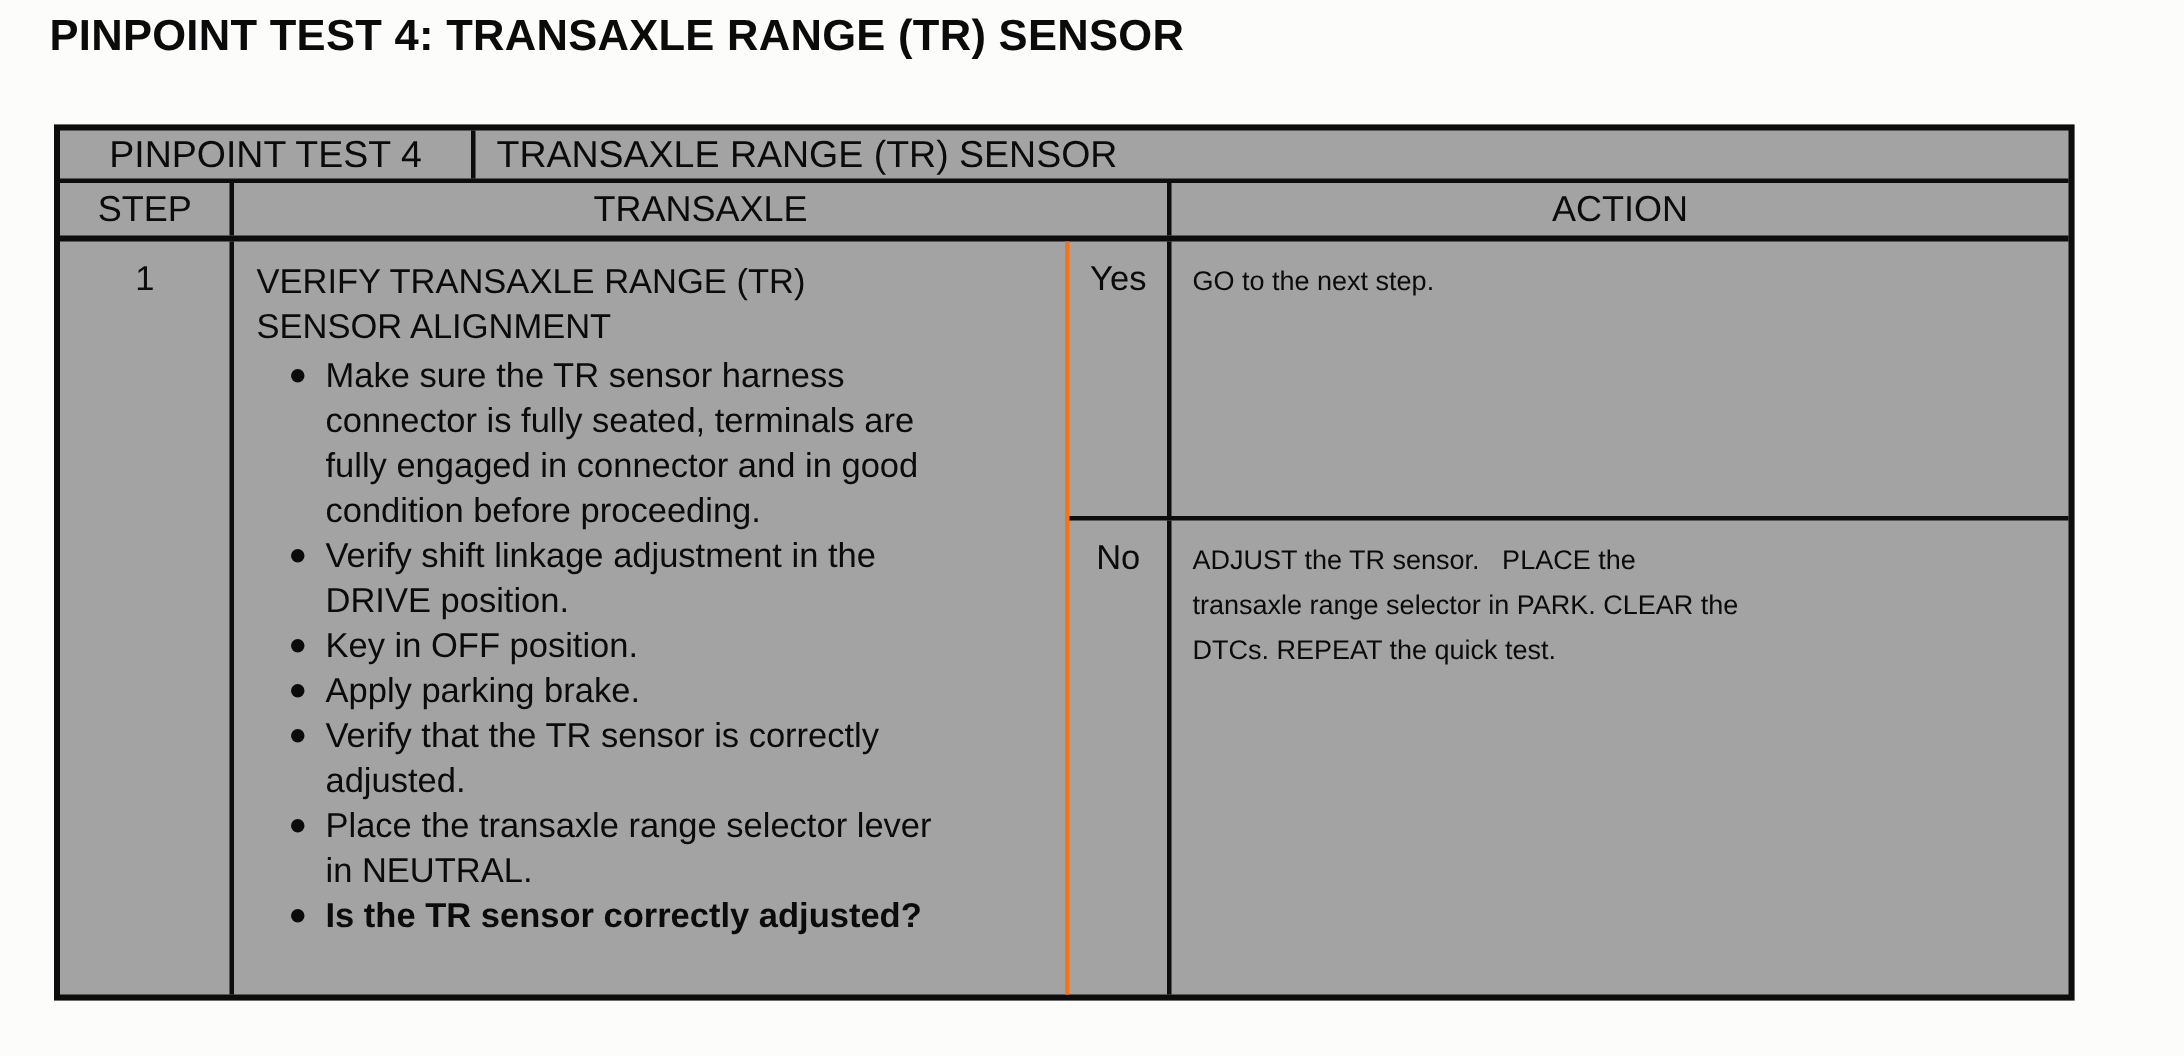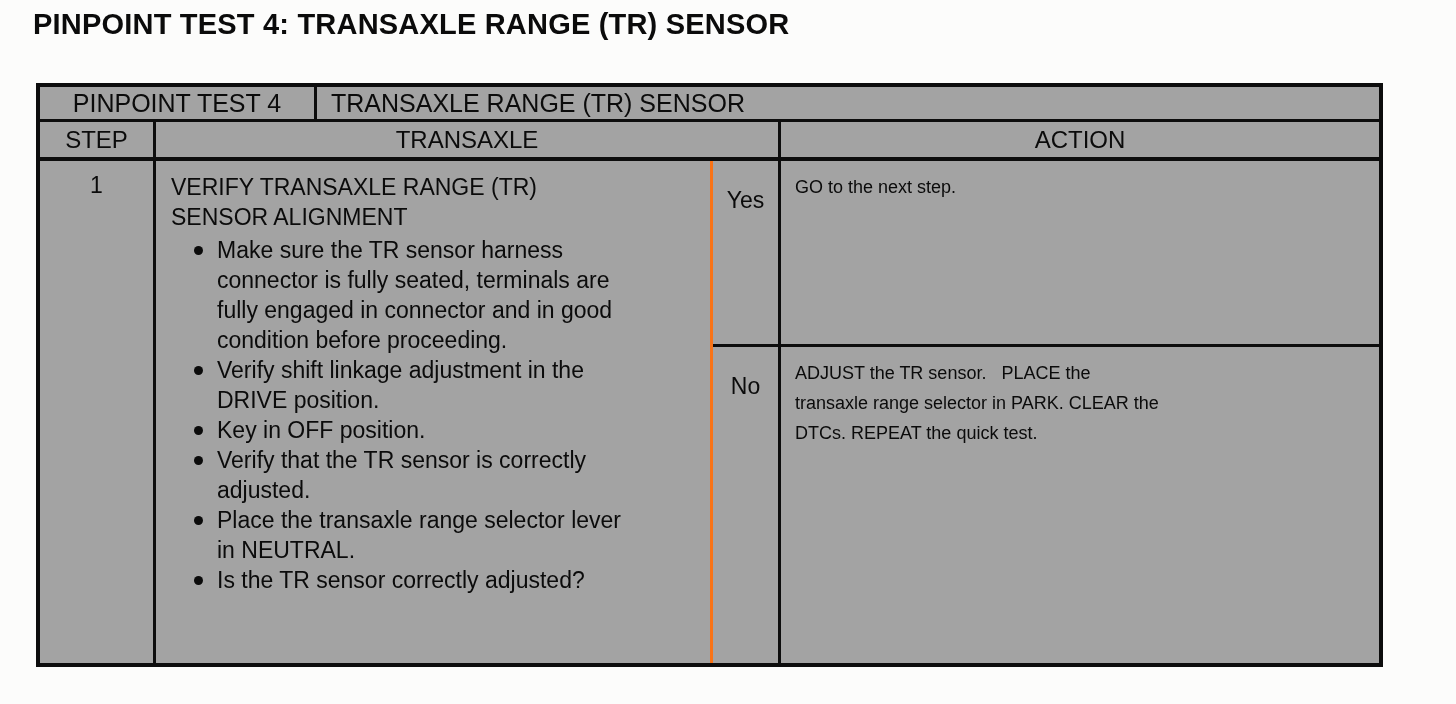--- a/index.html
+++ b/index.html
@@ -63,29 +63,29 @@
   }
   .insp-title { white-space: pre-line; }
   .bullets { list-style: none; margin: 3px 0 0 0; padding: 0; }
   .bullets li { display: flex; align-items: flex-start; }
   .dot {
     width: 9px; height: 9px; border-radius: 50%;
     background: #0b0b0b; flex: none;
     margin: 11px 14px 0 23px;
   }
   .btext { white-space: pre-line; flex: 1; }
-  .bullet-bold { font-weight: normal; }
+  .bullet-bold { font-weight: bold; }
 
   .outcomes { flex: 1; display: flex; flex-direction: column; }
   .outcome-row { display: flex; box-sizing: border-box; }
   .outcome-yes { height: 186px; border-bottom: 3px solid #0d0d0d; }
   .outcome-no  { flex: 1; }
   .c-ans {
     width: 68px; border-right: 3px solid #0d0d0d;
-    padding-top: 26px; text-align: center;
+    padding-top: 11px; text-align: center;
     font-size: 23px;
   }
   .c-act {
     flex: 1; padding: 11px 12px 0 14px;
     font-size: 18px; line-height: 30px;
     white-space: pre-wrap;
   }
 </style>
 </head>
 <body>
@@ -123,20 +123,24 @@
             <span class="dot"></span>
             <span class="btext">Verify shift linkage adjustment in the
 DRIVE position.</span>
           </li>
           <li>
             <span class="dot"></span>
             <span class="btext">Key in OFF position.</span>
           </li>
           <li>
             <span class="dot"></span>
+            <span class="btext">Apply parking brake.</span>
+          </li>
+          <li>
+            <span class="dot"></span>
             <span class="btext">Verify that the TR sensor is correctly
 adjusted.</span>
           </li>
           <li>
             <span class="dot"></span>
             <span class="btext">Place the transaxle range selector lever
 in NEUTRAL.</span>
           </li>
           <li>
             <span class="dot"></span>

